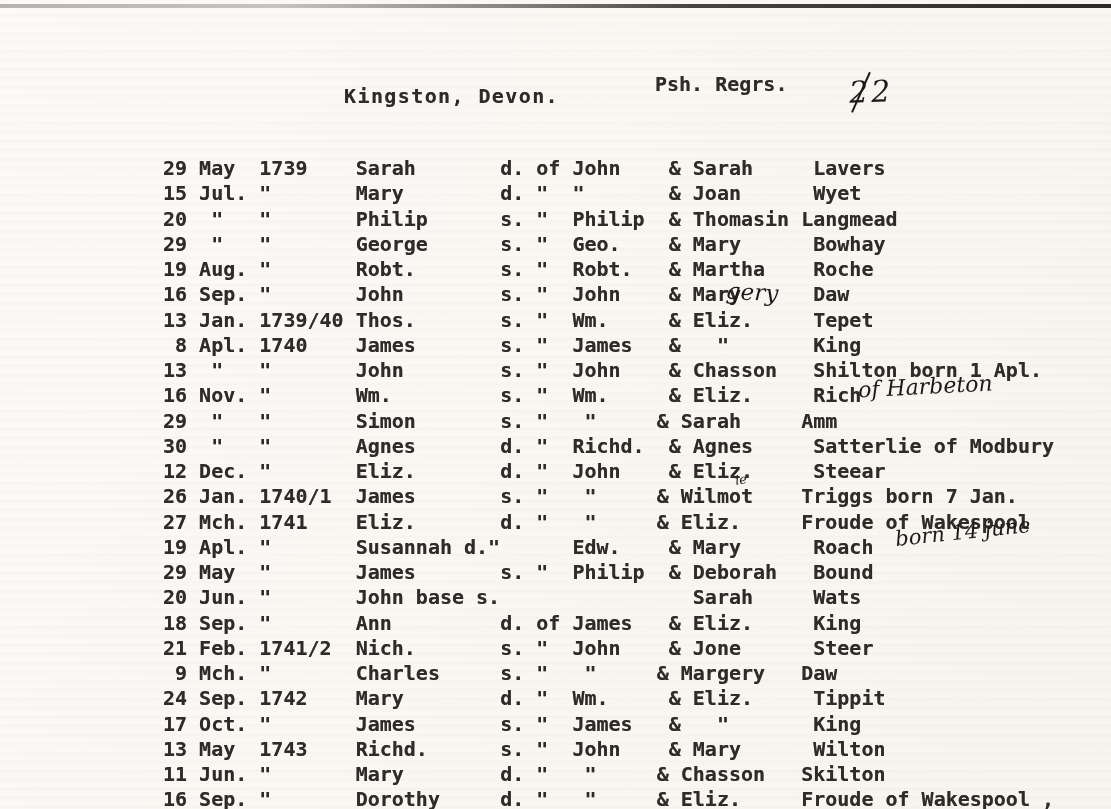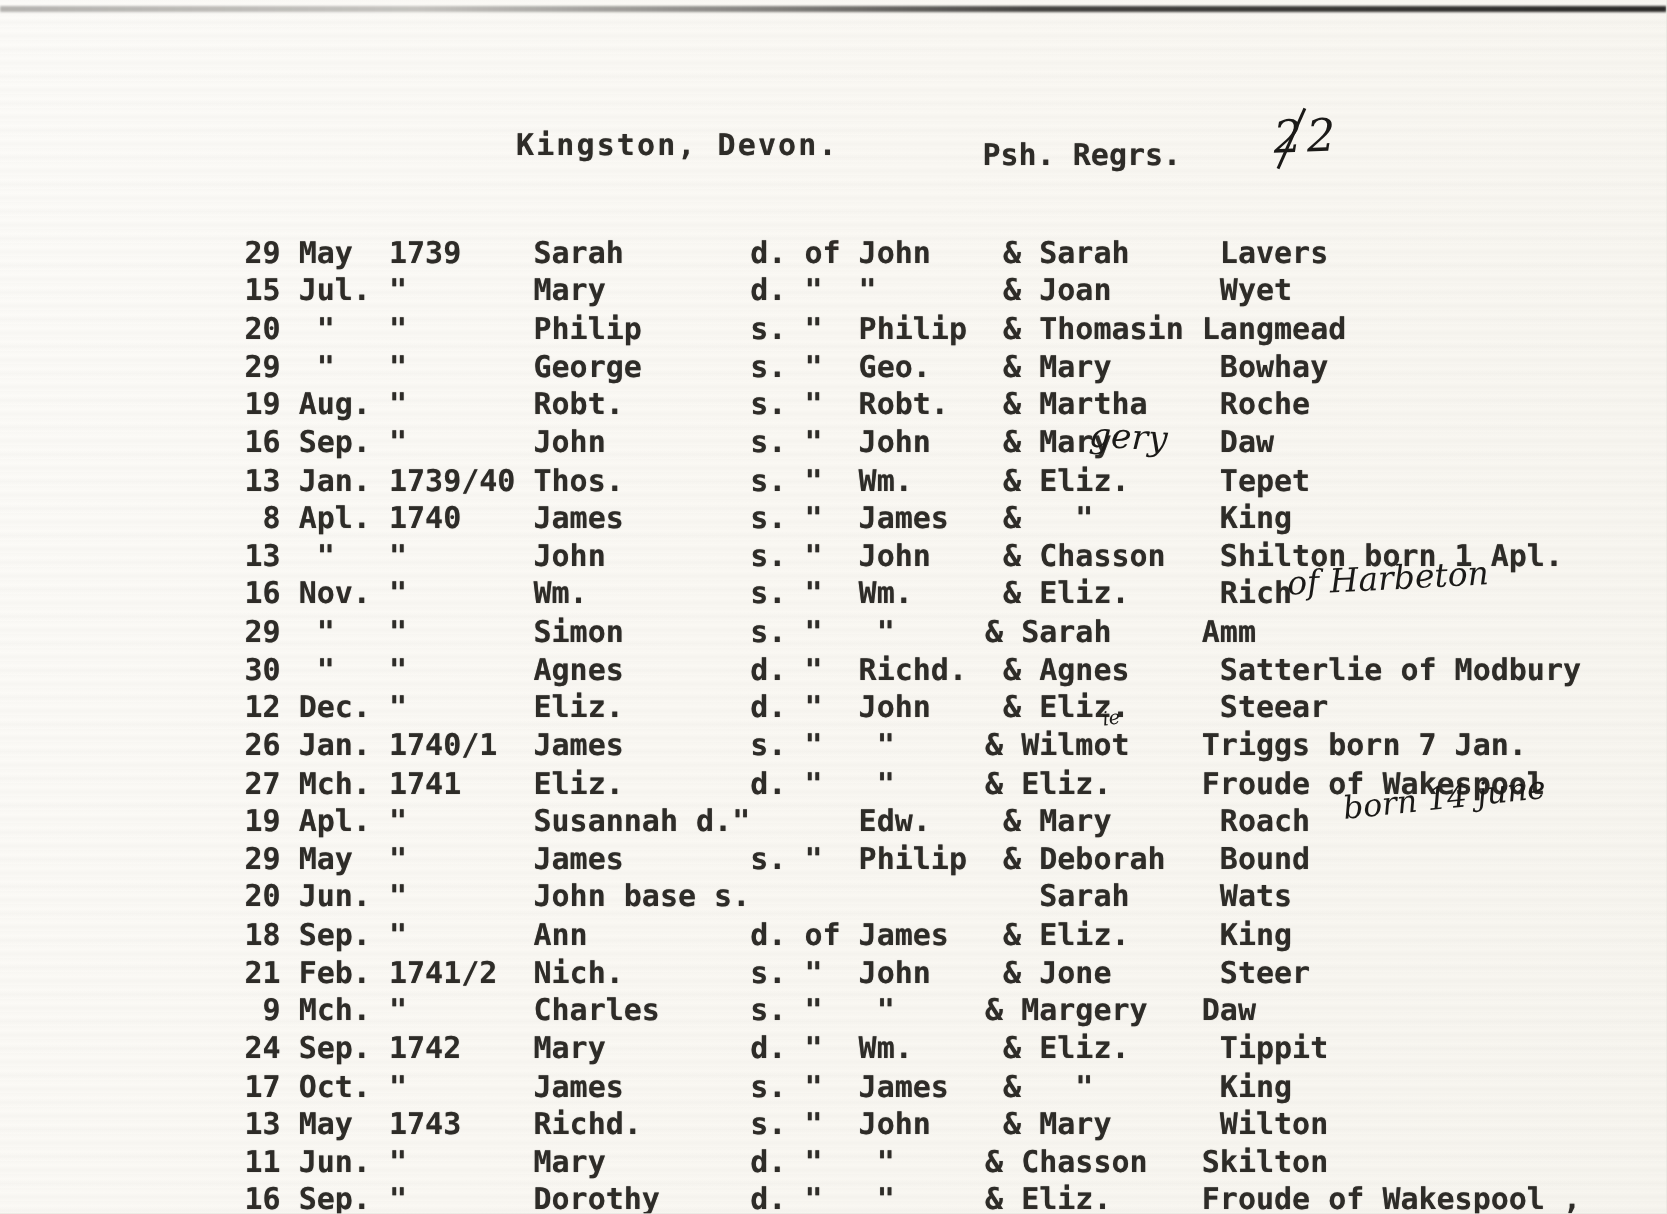--- a/index.html
+++ b/index.html
@@ -39,21 +39,21 @@
     white-space: pre;
   }
   .doc-title {
     position: absolute;
     left: 344px; top: 84px;
     font-size: 20px;
     letter-spacing: 1.4px;
   }
   .doc-reglabel {
     position: absolute;
-    left: 655px; top: 91px;
+    left: 655px; top: 72px;
     font-size: 20px;
   }
   .section-heading {
     position: absolute;
     left: 163px; top: 126px;
     font-size: 20px;
   }
   .rows {
     position: absolute;
     left: 163px; top: 156px;

